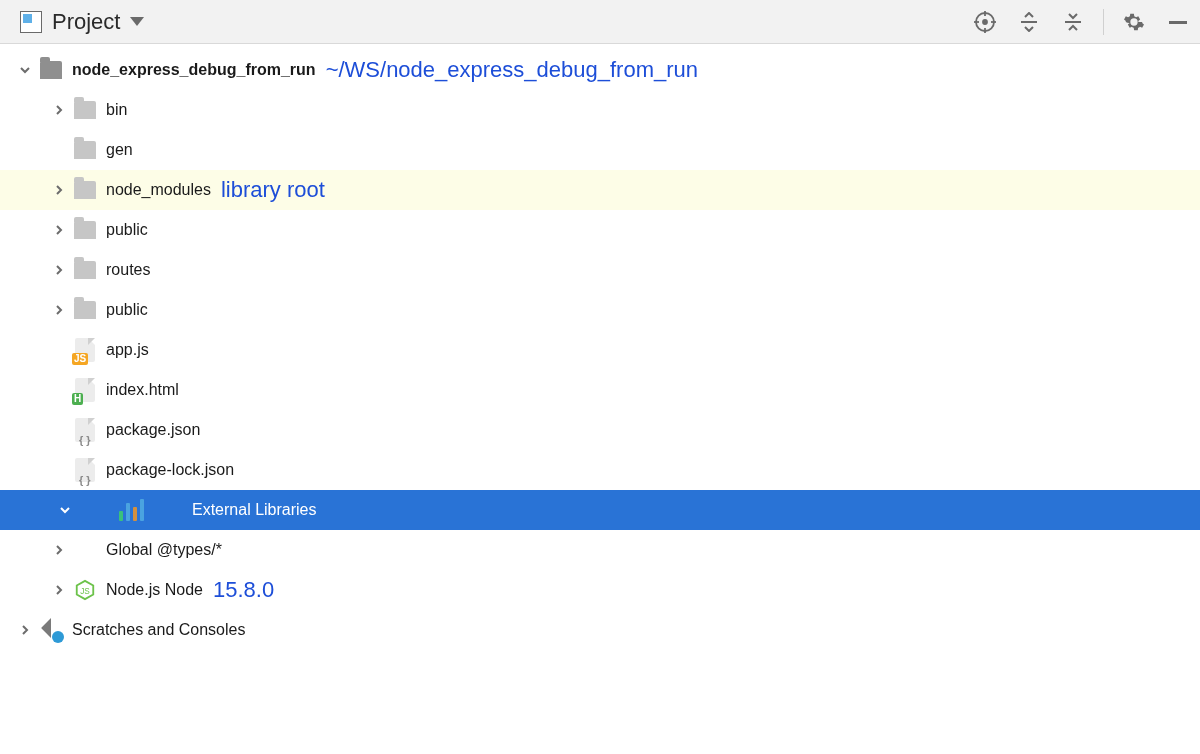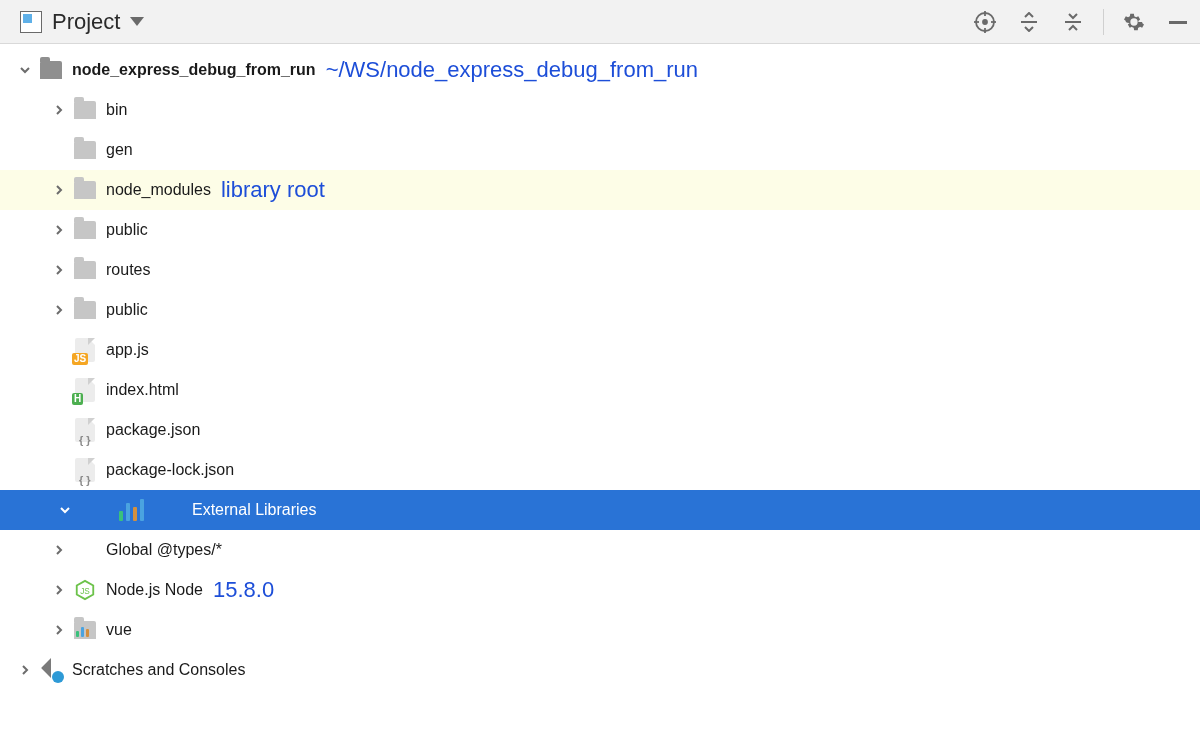--- a/index.html
+++ b/index.html
@@ -346,38 +346,20 @@
         <svg width="22" height="22" viewBox="0 0 24 24">
             <polygon points="12,2 21,7 21,17 12,22 3,17 3,7" fill="none" stroke="#6cc24a" stroke-width="2"></polygon>
             <text x="12" y="16" text-anchor="middle" font-size="9" fill="#6cc24a" font-family="Arial">JS</text>
           </svg>
       </span>
     </span>
     <span class="label">Node.js Node</span>
     <span class="suffix">15.8.0</span>
   </div>
 
-  <div class="row">
-    <span class="indent" style="width:48px"></span>
-    <span class="chev">
-      <svg width="12" height="12" viewBox="0 0 12 12">
-          <polyline points="4,2 8,6 4,10" fill="none" stroke="currentColor" stroke-width="2"></polyline>
-        </svg>
-    </span>
-    <span class="icon-slot">
-      <span class="folder-icon" style="position:relative">
-        <span class="small-bars">
-            <span class="s1"></span>
-            <span class="s2"></span>
-            <span class="s3"></span>
-          </span>
-      </span>
-    </span>
-    <span class="label">vue</span>
-  </div>
 
   <div class="row">
     <span class="indent" style="width:14px"></span>
     <span class="chev">
       <svg width="12" height="12" viewBox="0 0 12 12">
           <polyline points="4,2 8,6 4,10" fill="none" stroke="currentColor" stroke-width="2"></polyline>
         </svg>
     </span>
     <span class="icon-slot">
       <span class="scratch-icon">

